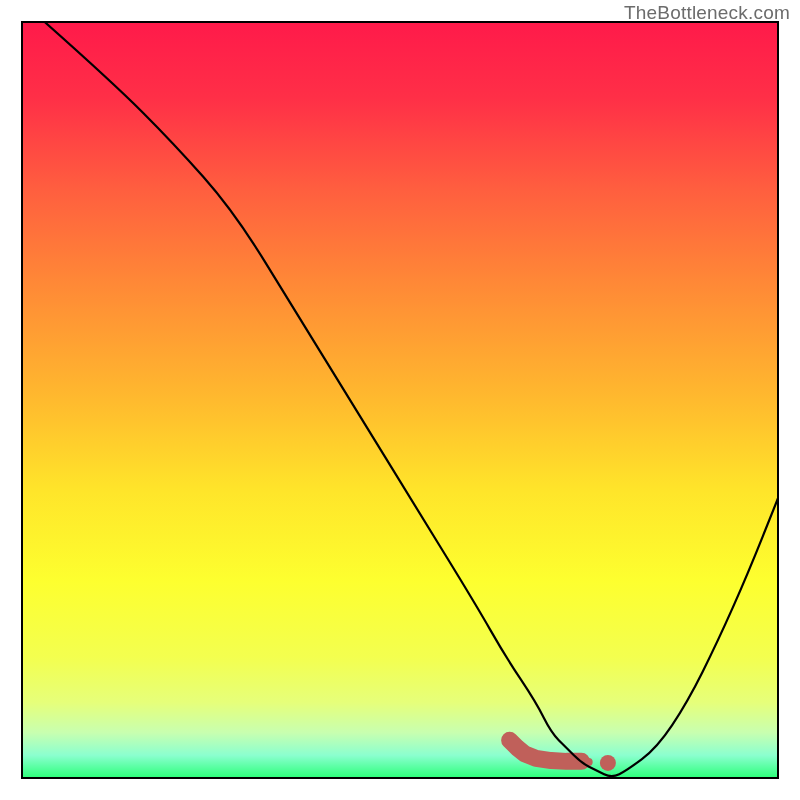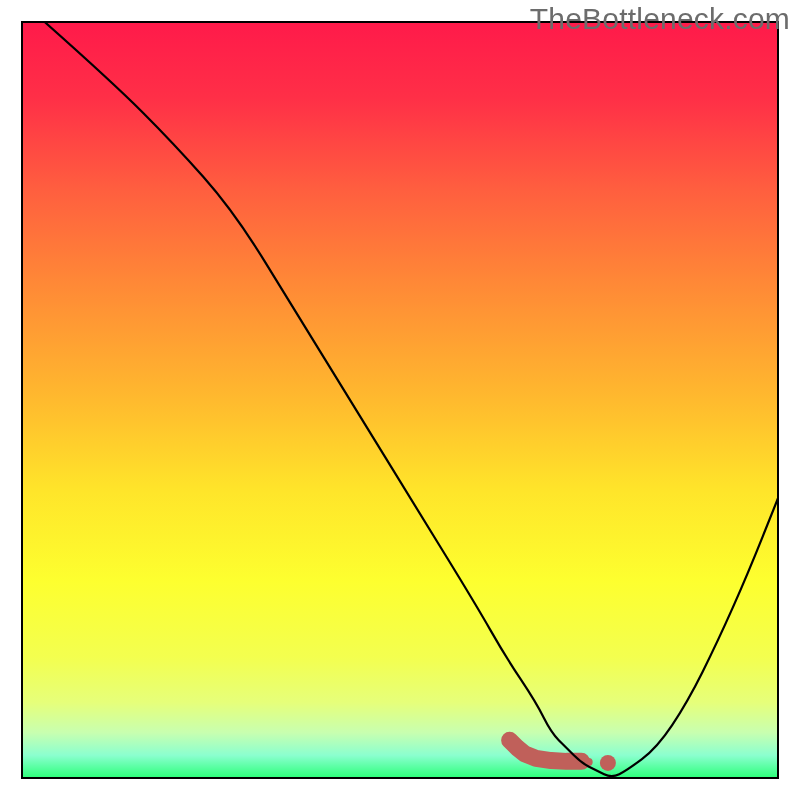--- a/index.html
+++ b/index.html
@@ -13,21 +13,21 @@
   .container {
     position: relative;
     width: 800px;
     height: 800px;
   }
   .watermark {
     position: absolute;
     top: 2px;
     right: 10px;
     color: #6c6c6c;
-    font-size: 30px;
+    font-size: 19px;
     font-weight: 500;
     letter-spacing: 0.2px;
   }
   svg.chart {
     position: absolute;
     top: 0;
     left: 0;
   }
 </style>
 </head>

